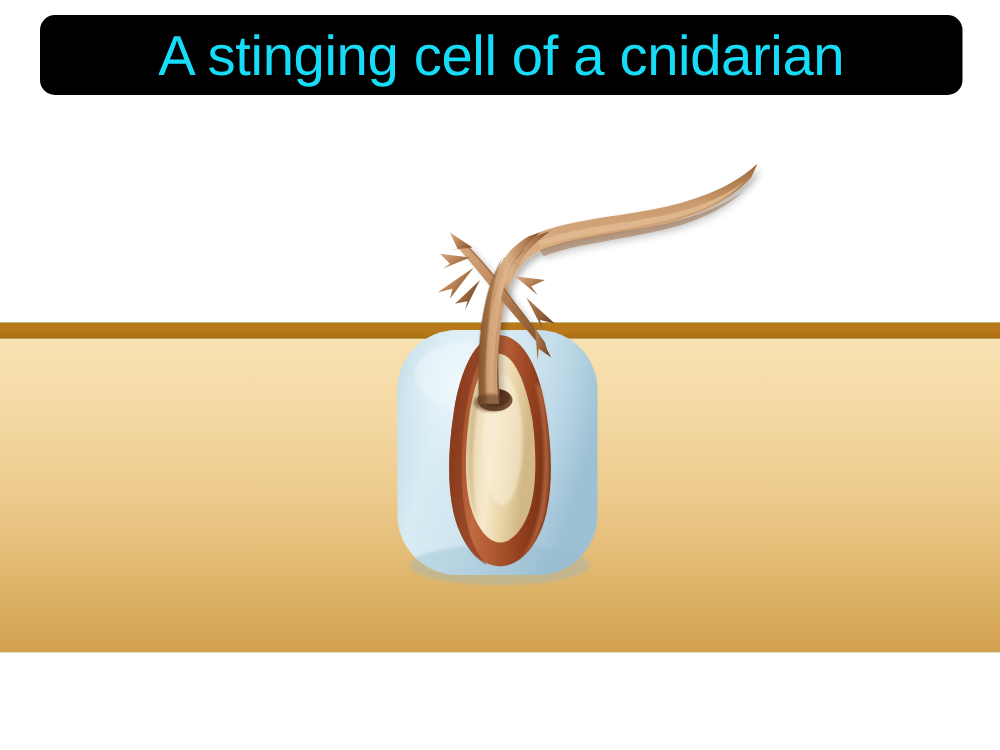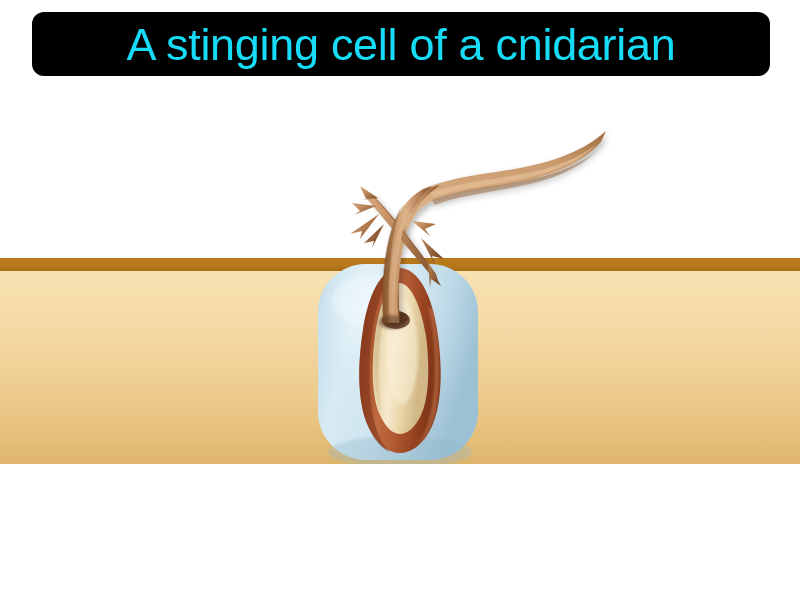--- a/index.html
+++ b/index.html
@@ -7,21 +7,21 @@
     margin: 0;
     padding: 0;
     background: #ffffff;
   }
   body {
     font-family: "Liberation Sans", sans-serif;
   }
   #stage {
     position: relative;
     width: 800px;
-    height: 464px;
+    height: 522px;
     overflow: hidden;
     background: #86efac;
   }
 
   
   .bg-sky {
     position: absolute;
     left: 0; top: 0;
     width: 800px;
     height: 258px;

